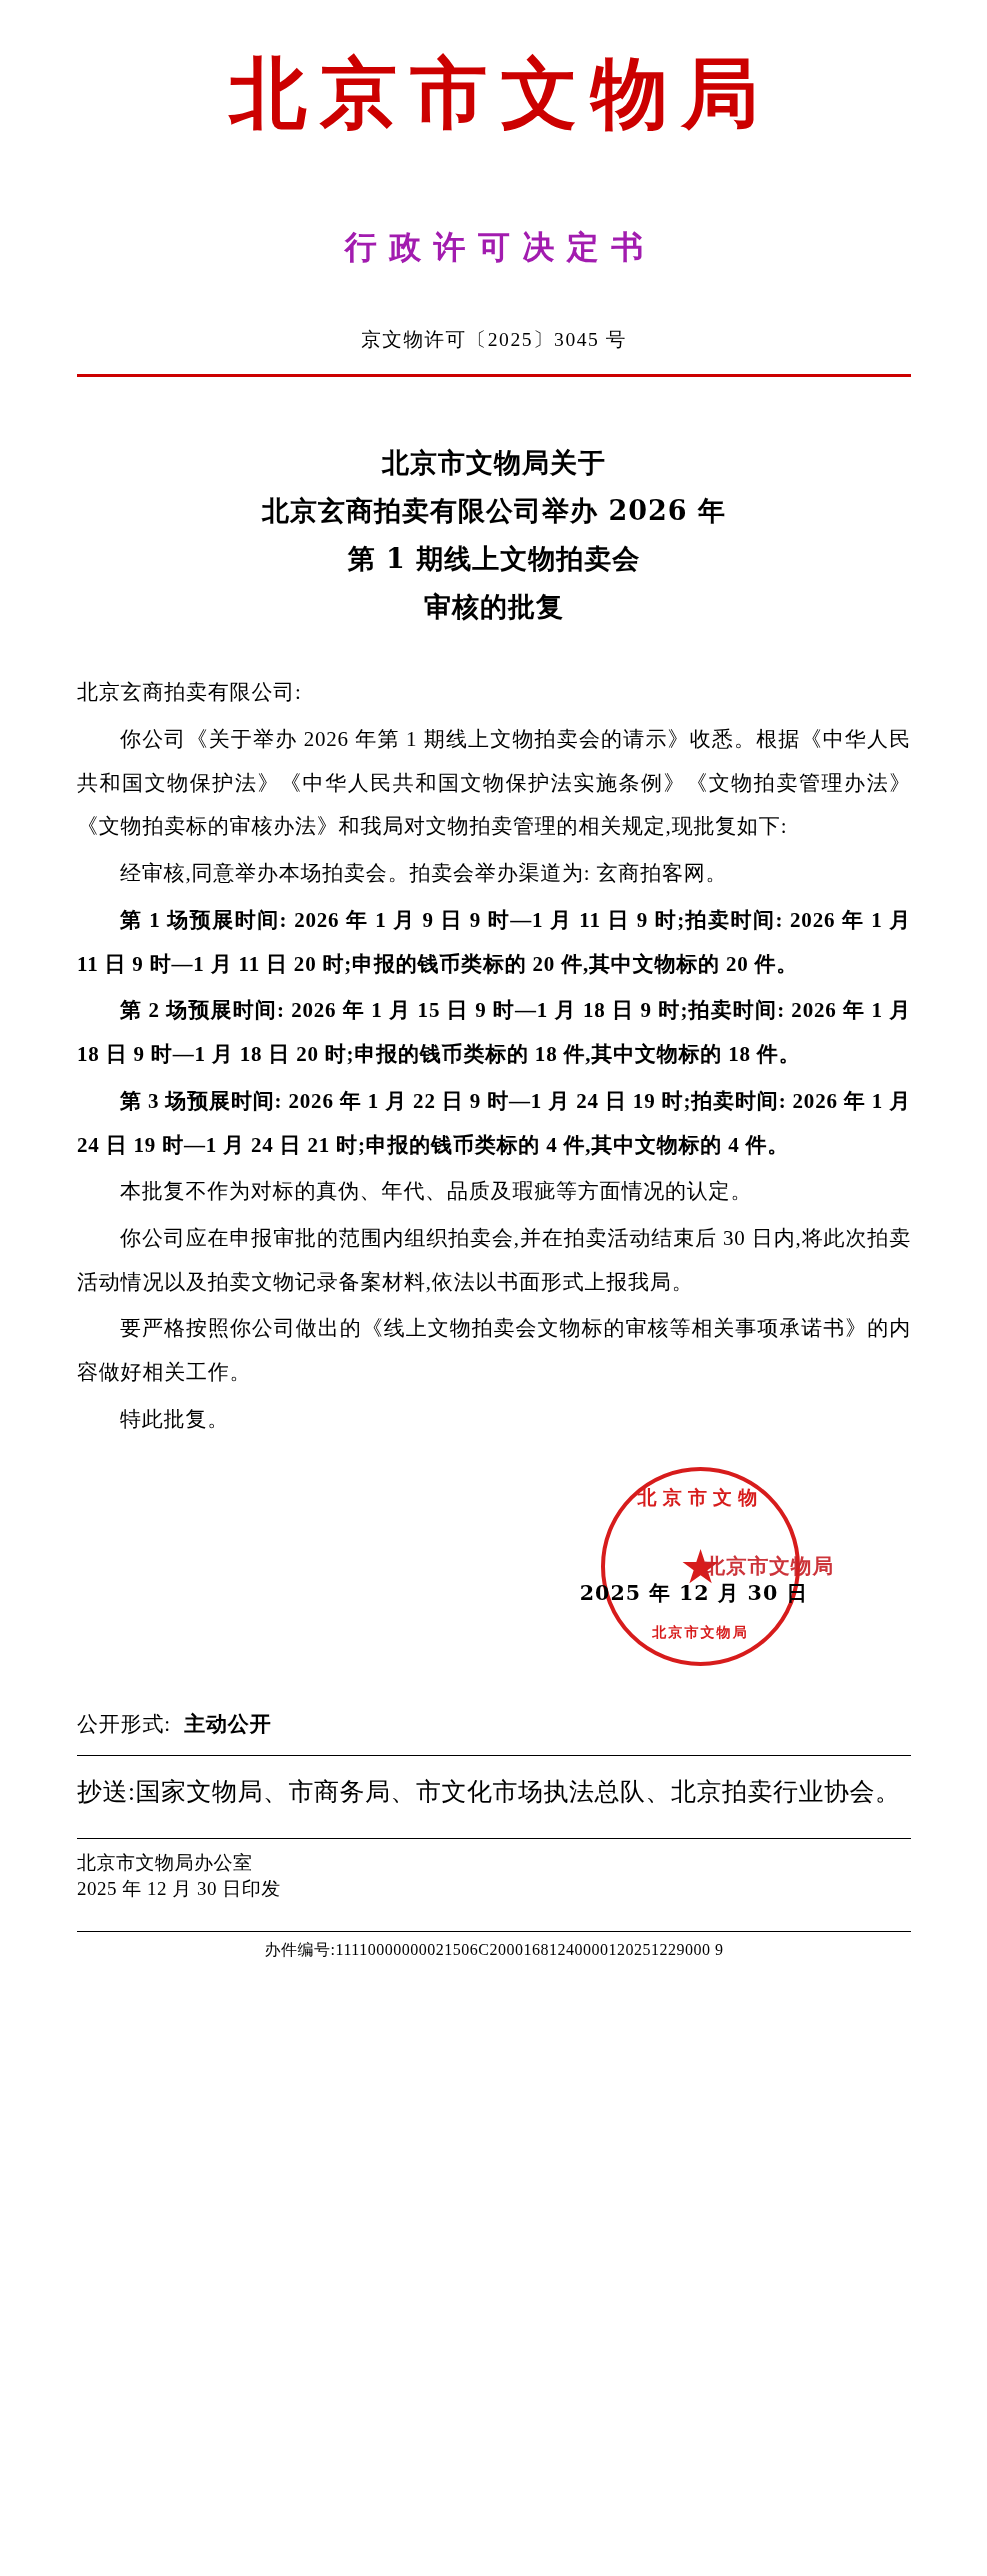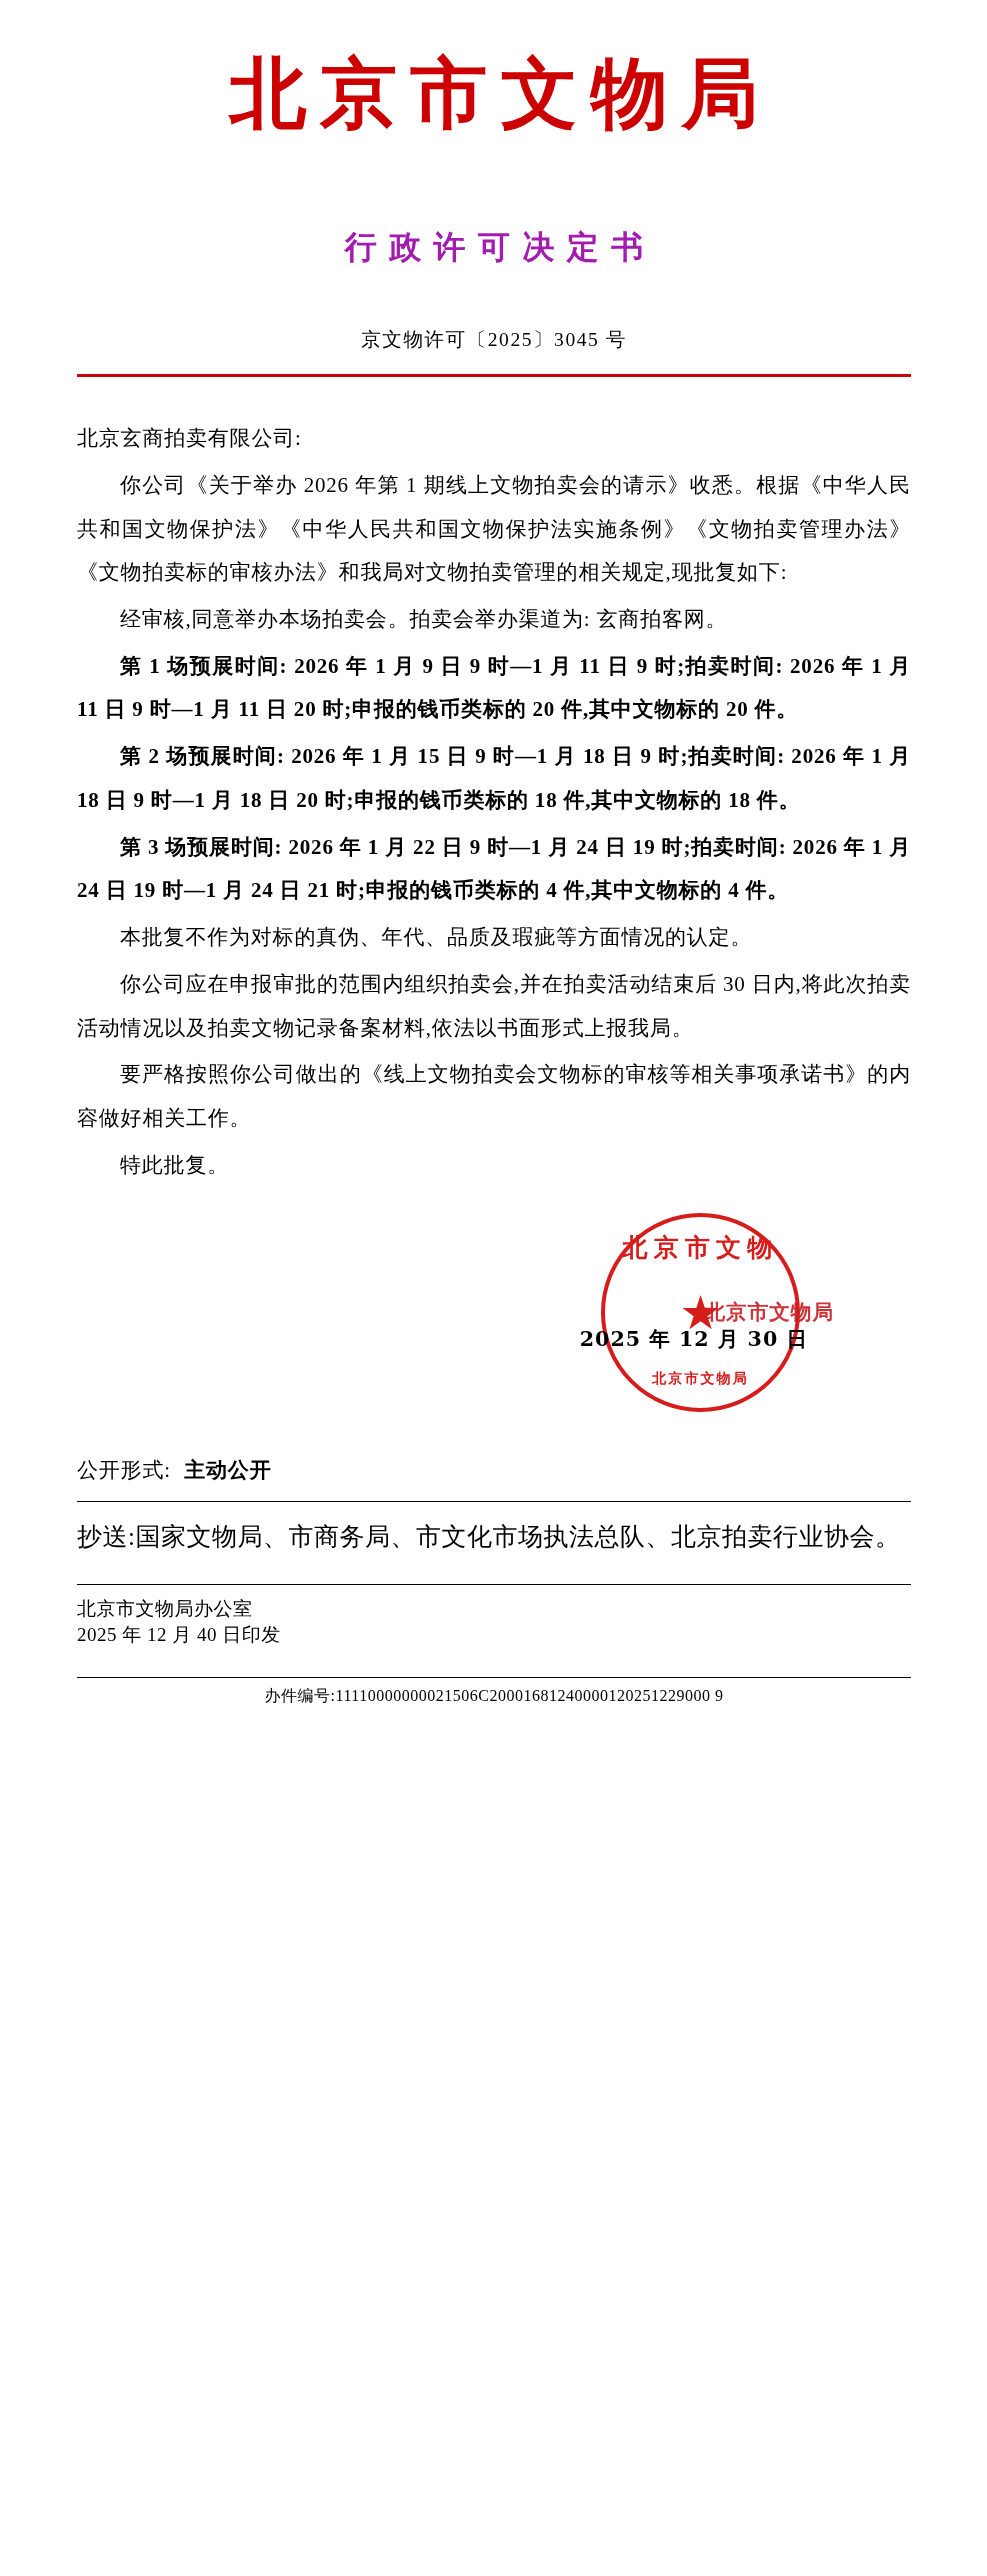--- a/index.html
+++ b/index.html
@@ -108,21 +108,21 @@
     transform: translate(-50%, -50%);
     font-size: 47px;
     line-height: 1;
     color: #d71c1c;
   }
   .seal-top-text {
     position: absolute;
     width: 100%;
     top: 13.4px;
     text-align: center;
-    font-size: 25px;
+    font-size: 19px;
     letter-spacing: 6.2px;
     font-family: "DejaVu Serif", "Liberation Serif", serif;
     font-weight: bold;
   }
   .seal-bottom-text {
     position: absolute;
     width: 100%;
     bottom: 20.6px;
     text-align: center;
     font-size: 14px;
@@ -203,20 +203,26 @@
   <div class="masthead">
     <div class="masthead-title">北京市文物局</div>
   </div>
 
   <div class="doc-type">行政许可决定书</div>
 
   <div class="doc-number">京文物许可〔2025〕3045 号</div>
 
   <hr class="red-rule">
 
+  <div class="title-block">
+    <div>北京市文物局关于</div>
+    <div>北京玄商拍卖有限公司举办 2026 年</div>
+    <div>第 1 期线上文物拍卖会</div>
+    <div>审核的批复</div>
+  </div>
 
   <div class="body-text">
     <p class="addressee">北京玄商拍卖有限公司:</p>
     <p class="indent">你公司《关于举办 2026 年第 1 期线上文物拍卖会的请示》收悉。根据《中华人民共和国文物保护法》《中华人民共和国文物保护法实施条例》《文物拍卖管理办法》《文物拍卖标的审核办法》和我局对文物拍卖管理的相关规定,现批复如下:</p>
     <p class="indent">经审核,同意举办本场拍卖会。拍卖会举办渠道为: 玄商拍客网。</p>
     <p class="indent bold-seg">第 1 场预展时间: 2026 年 1 月 9 日 9 时—1 月 11 日 9 时;拍卖时间: 2026 年 1 月 11 日 9 时—1 月 11 日 20 时;申报的钱币类标的 20 件,其中文物标的 20 件。</p>
     <p class="indent bold-seg">第 2 场预展时间: 2026 年 1 月 15 日 9 时—1 月 18 日 9 时;拍卖时间: 2026 年 1 月 18 日 9 时—1 月 18 日 20 时;申报的钱币类标的 18 件,其中文物标的 18 件。</p>
     <p class="indent bold-seg">第 3 场预展时间: 2026 年 1 月 22 日 9 时—1 月 24 日 19 时;拍卖时间: 2026 年 1 月 24 日 19 时—1 月 24 日 21 时;申报的钱币类标的 4 件,其中文物标的 4 件。</p>
     <p class="indent">本批复不作为对标的真伪、年代、品质及瑕疵等方面情况的认定。</p>
     <p class="indent">你公司应在申报审批的范围内组织拍卖会,并在拍卖活动结束后 30 日内,将此次拍卖活动情况以及拍卖文物记录备案材料,依法以书面形式上报我局。</p>
@@ -241,21 +247,21 @@
   <hr class="thin-rule">
 
   <div class="cc-line">
     <span class="cc-indent">抄送:</span><span>国家文物局、市商务局、市文化市场执法总队、北京拍卖行业协会。</span>
   </div>
 
   <hr class="thin-rule">
 
   <div class="footer-row">
     <span>北京市文物局办公室</span>
-    <span>2025 年 12 月 40 日印发</span>
+    <span>2025 年 12 月 30 日印发</span>
   </div>
 
   <hr class="thin-rule">
 
   <div class="code-row">办件编号:11110000000021506C20001681240000120251229000 9</div>
 
 </div>
 
 
 </body></html>

